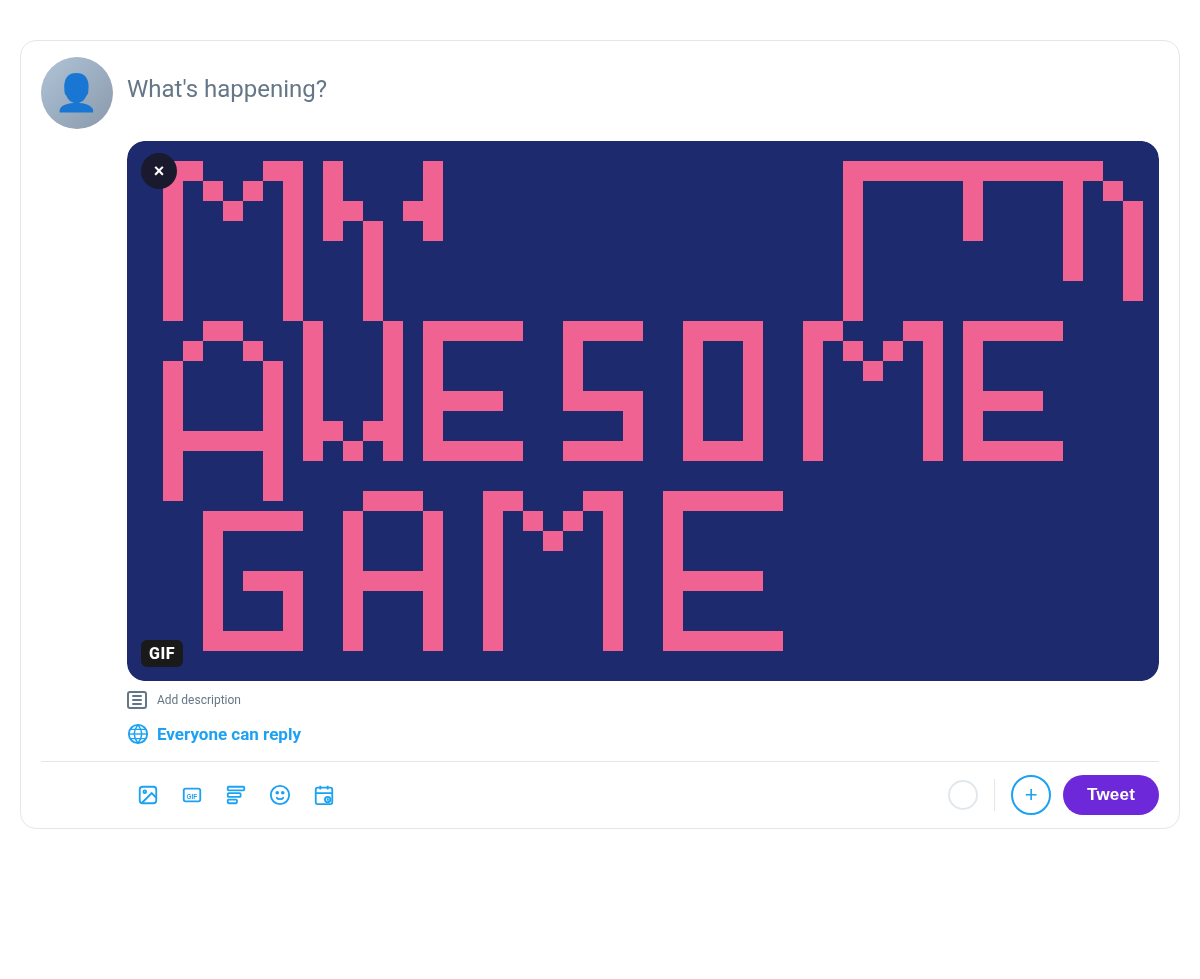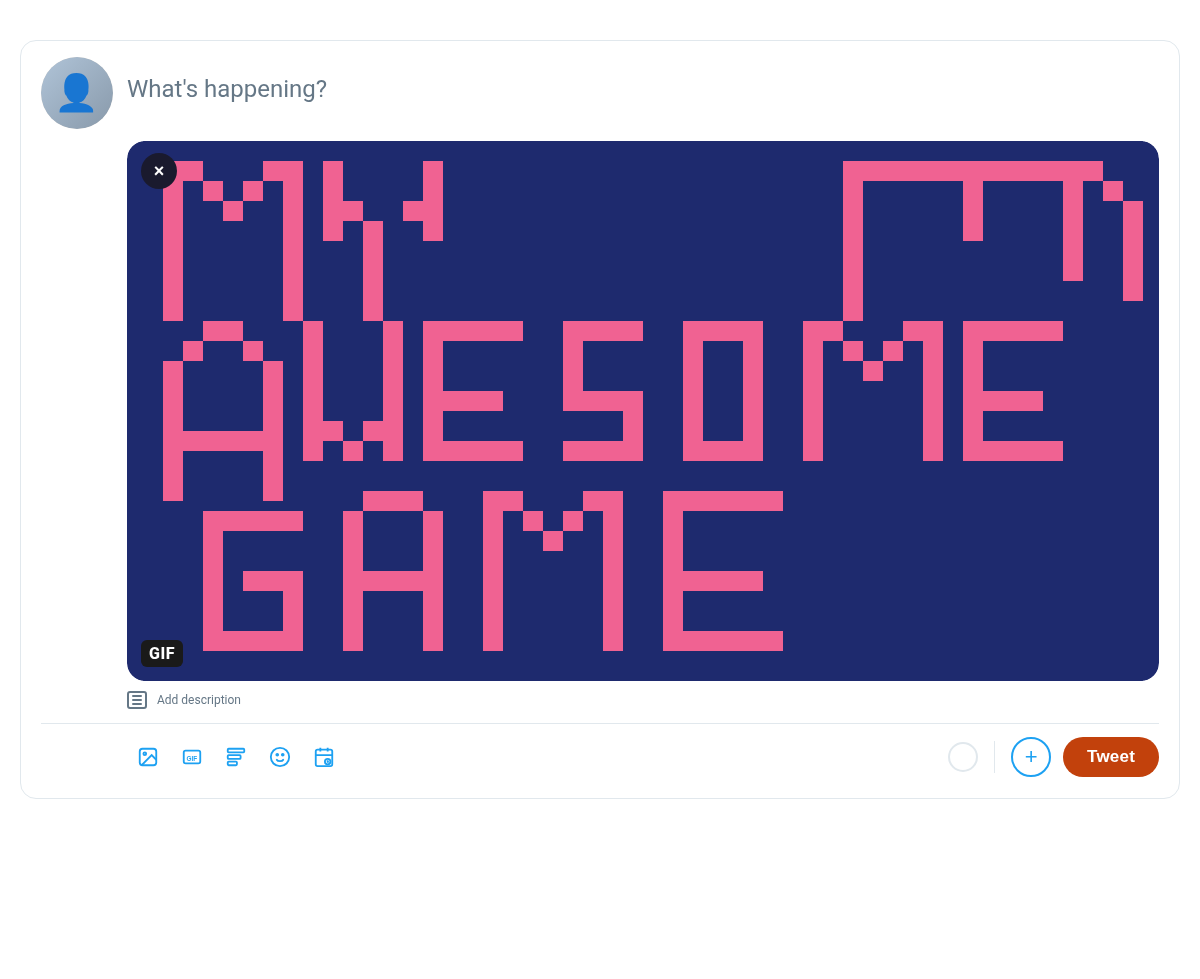--- a/index.html
+++ b/index.html
@@ -10,21 +10,21 @@
       justify-content: center;
       align-items: flex-start;
       min-height: 979px;
       padding: 20px;
     }
     .compose-card {
       width: 1160px;
       background: #fff;
       border: 1px solid #e1e8ed;
       border-radius: 16px;
-      padding: 16px 20px 20px 20px;
+      padding: 16px 20px 12px 20px;
       margin-top: 20px;
     }
     .compose-header {
       display: flex;
       align-items: flex-start;
       gap: 14px;
       margin-bottom: 12px;
     }
     .avatar {
       width: 72px;
@@ -216,21 +216,21 @@
       background: transparent;
       display: flex;
       align-items: center;
       justify-content: center;
       cursor: pointer;
       color: #1da1f2;
       font-size: 22px;
       font-weight: 300;
     }
     .tweet-btn {
-      background: #c2410c;
+      background: #6d28d9;
       color: #fff;
       border: none;
       border-radius: 24px;
       padding: 10px 24px;
       font-size: 17px;
       font-weight: 800;
       cursor: pointer;
       letter-spacing: 0.2px;
     }
     
@@ -355,20 +355,29 @@
 
   <div class="add-description">
     <div class="add-description-icon">
       <div class="line"></div>
       <div class="line"></div>
       <div class="line"></div>
     </div>
     <span>Add description</span>
   </div>
 
+  <div class="everyone-can-reply">
+    <svg class="globe-icon" viewBox="0 0 24 24" fill="#1da1f2">
+      <circle cx="12" cy="12" r="10" fill="none" stroke="#1da1f2" stroke-width="2"></circle>
+      <path d="M12 2C12 2 8 7 8 12s4 10 4 10 4-5 4-10S12 2 12 2z" fill="none" stroke="#1da1f2" stroke-width="1.5"></path>
+      <path d="M2 12h20" stroke="#1da1f2" stroke-width="1.5"></path>
+      <path d="M3.5 7h17M3.5 17h17" stroke="#1da1f2" stroke-width="1.2"></path>
+    </svg>
+    <span>Everyone can reply</span>
+  </div>
 
   <hr class="divider">
 
   <div class="compose-toolbar">
     <div class="toolbar-icons">
 
       <button class="toolbar-btn" title="Add image">
         <svg viewBox="0 0 24 24" fill="none" stroke="#1da1f2" stroke-width="2">
           <rect x="3" y="3" width="18" height="18" rx="3" ry="3"></rect>
           <circle cx="8.5" cy="8.5" r="1.5"></circle>

